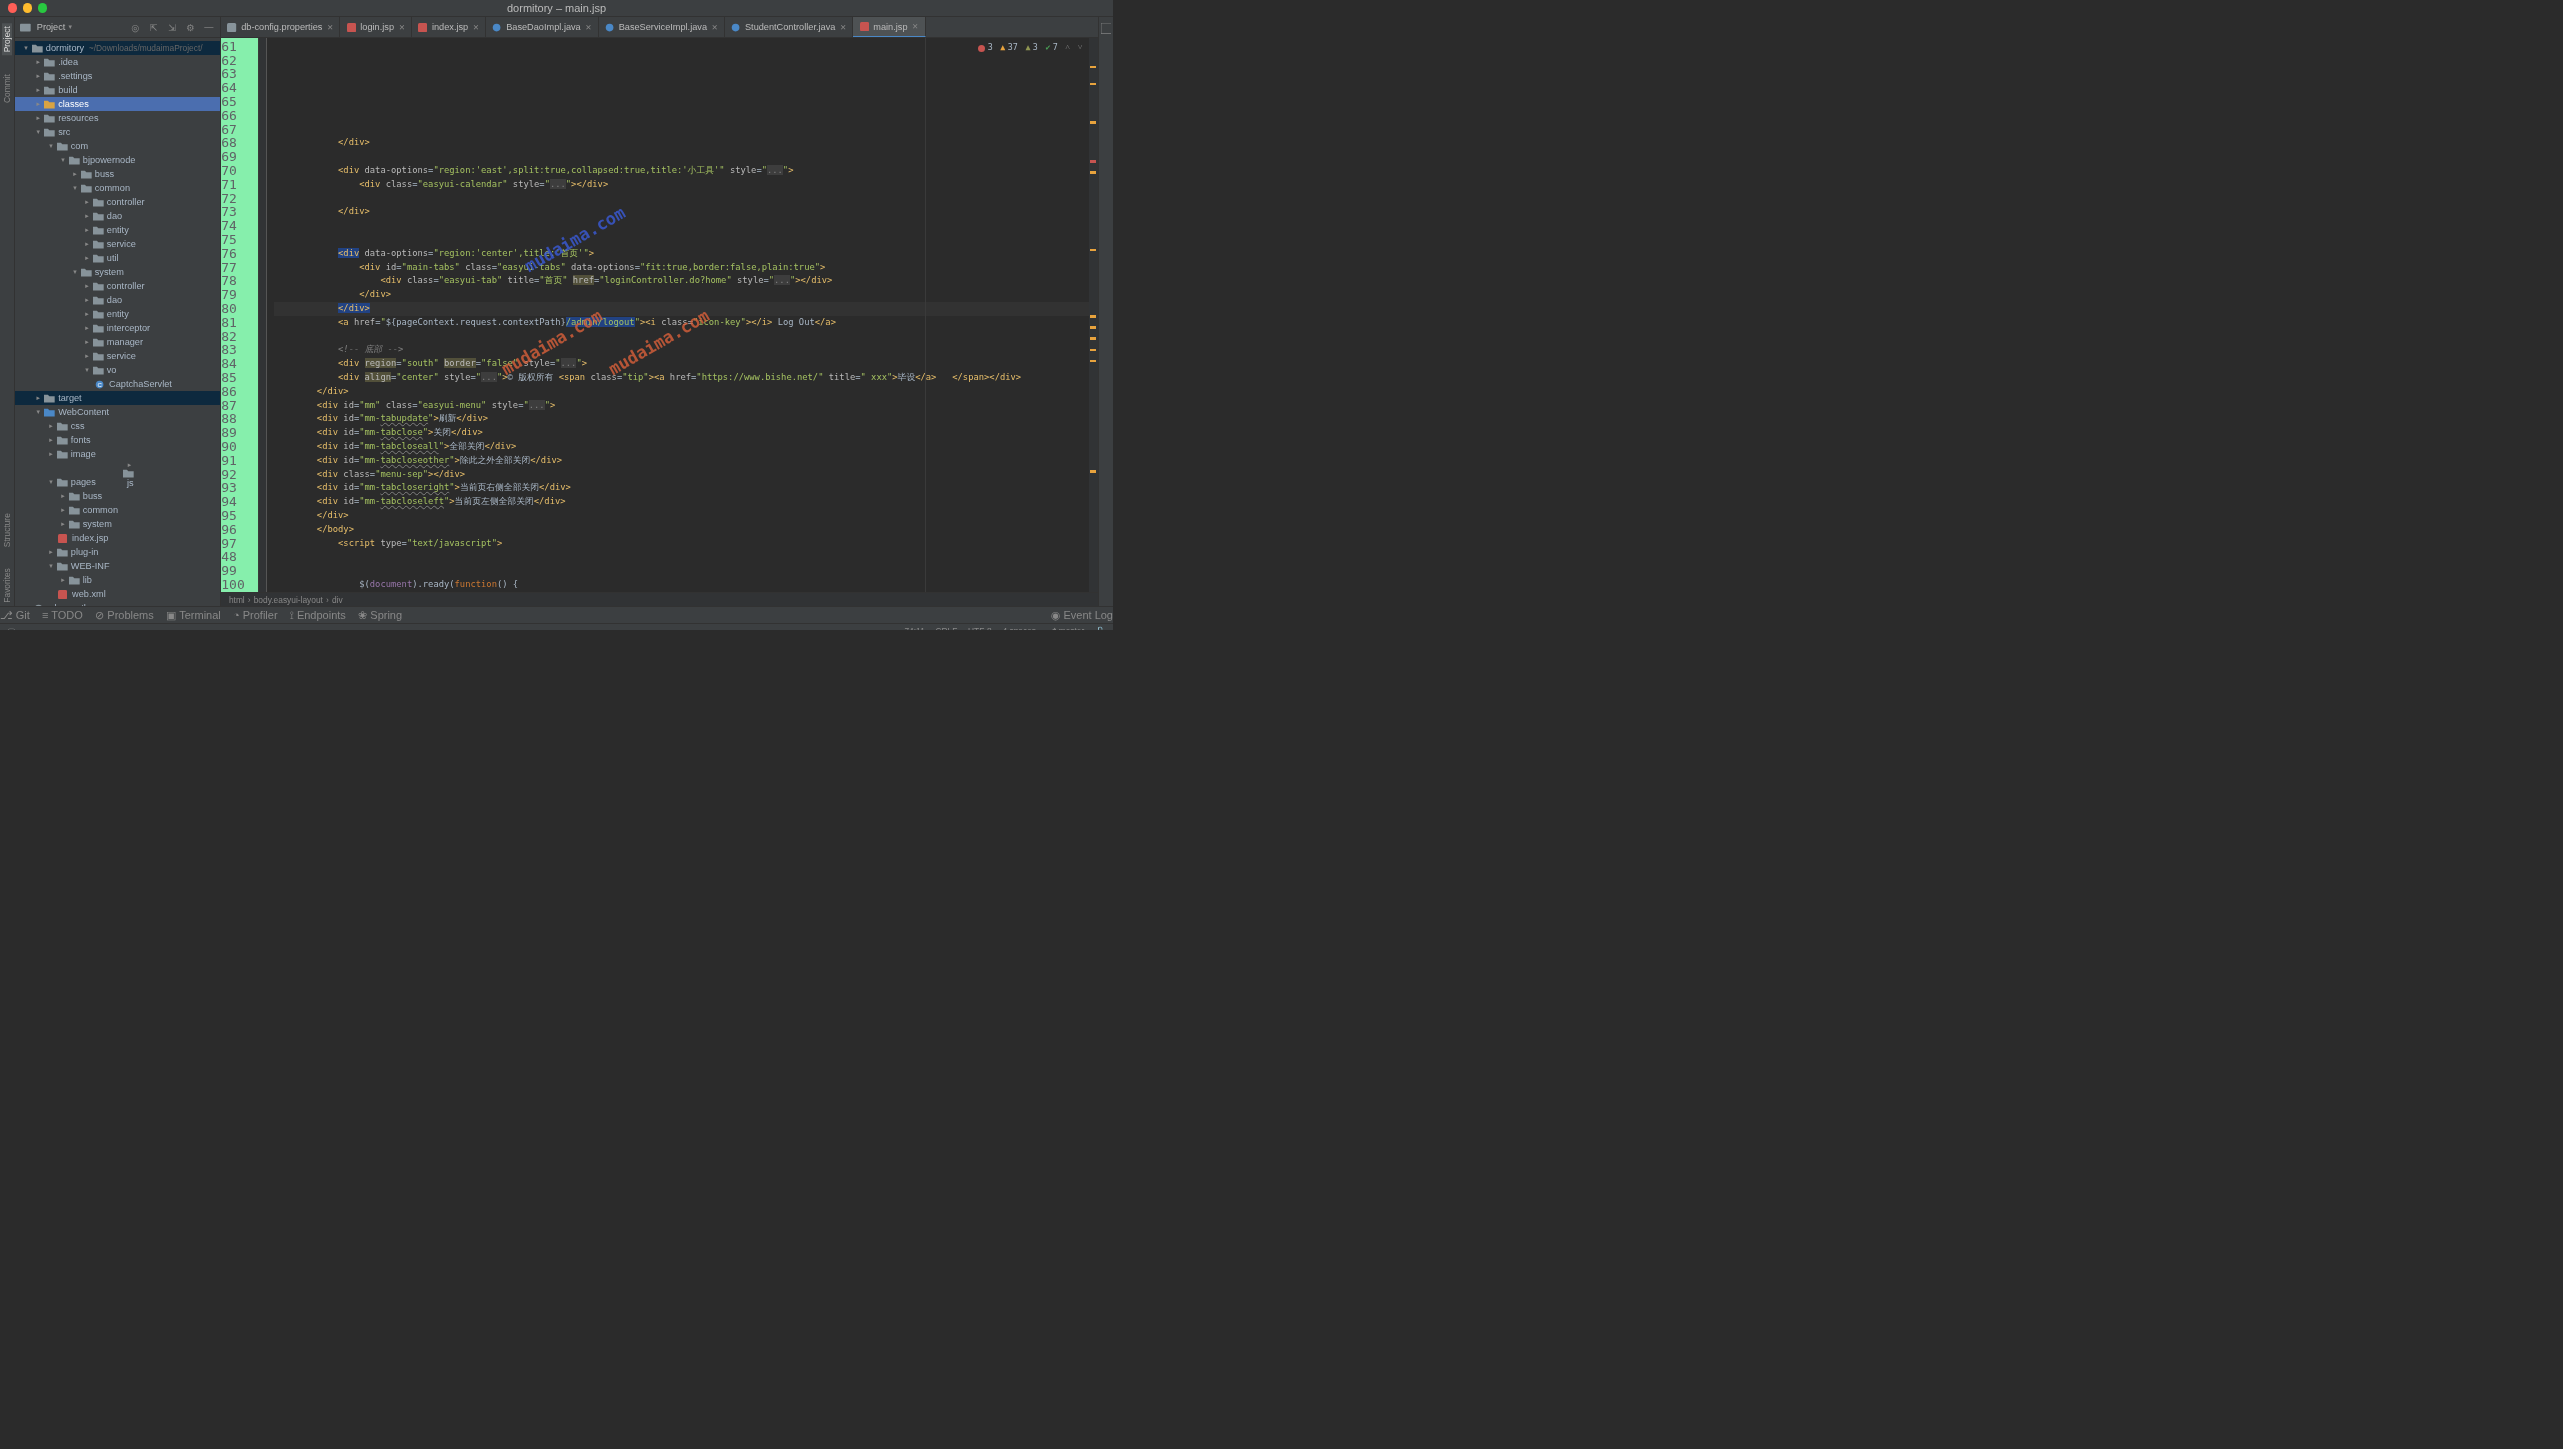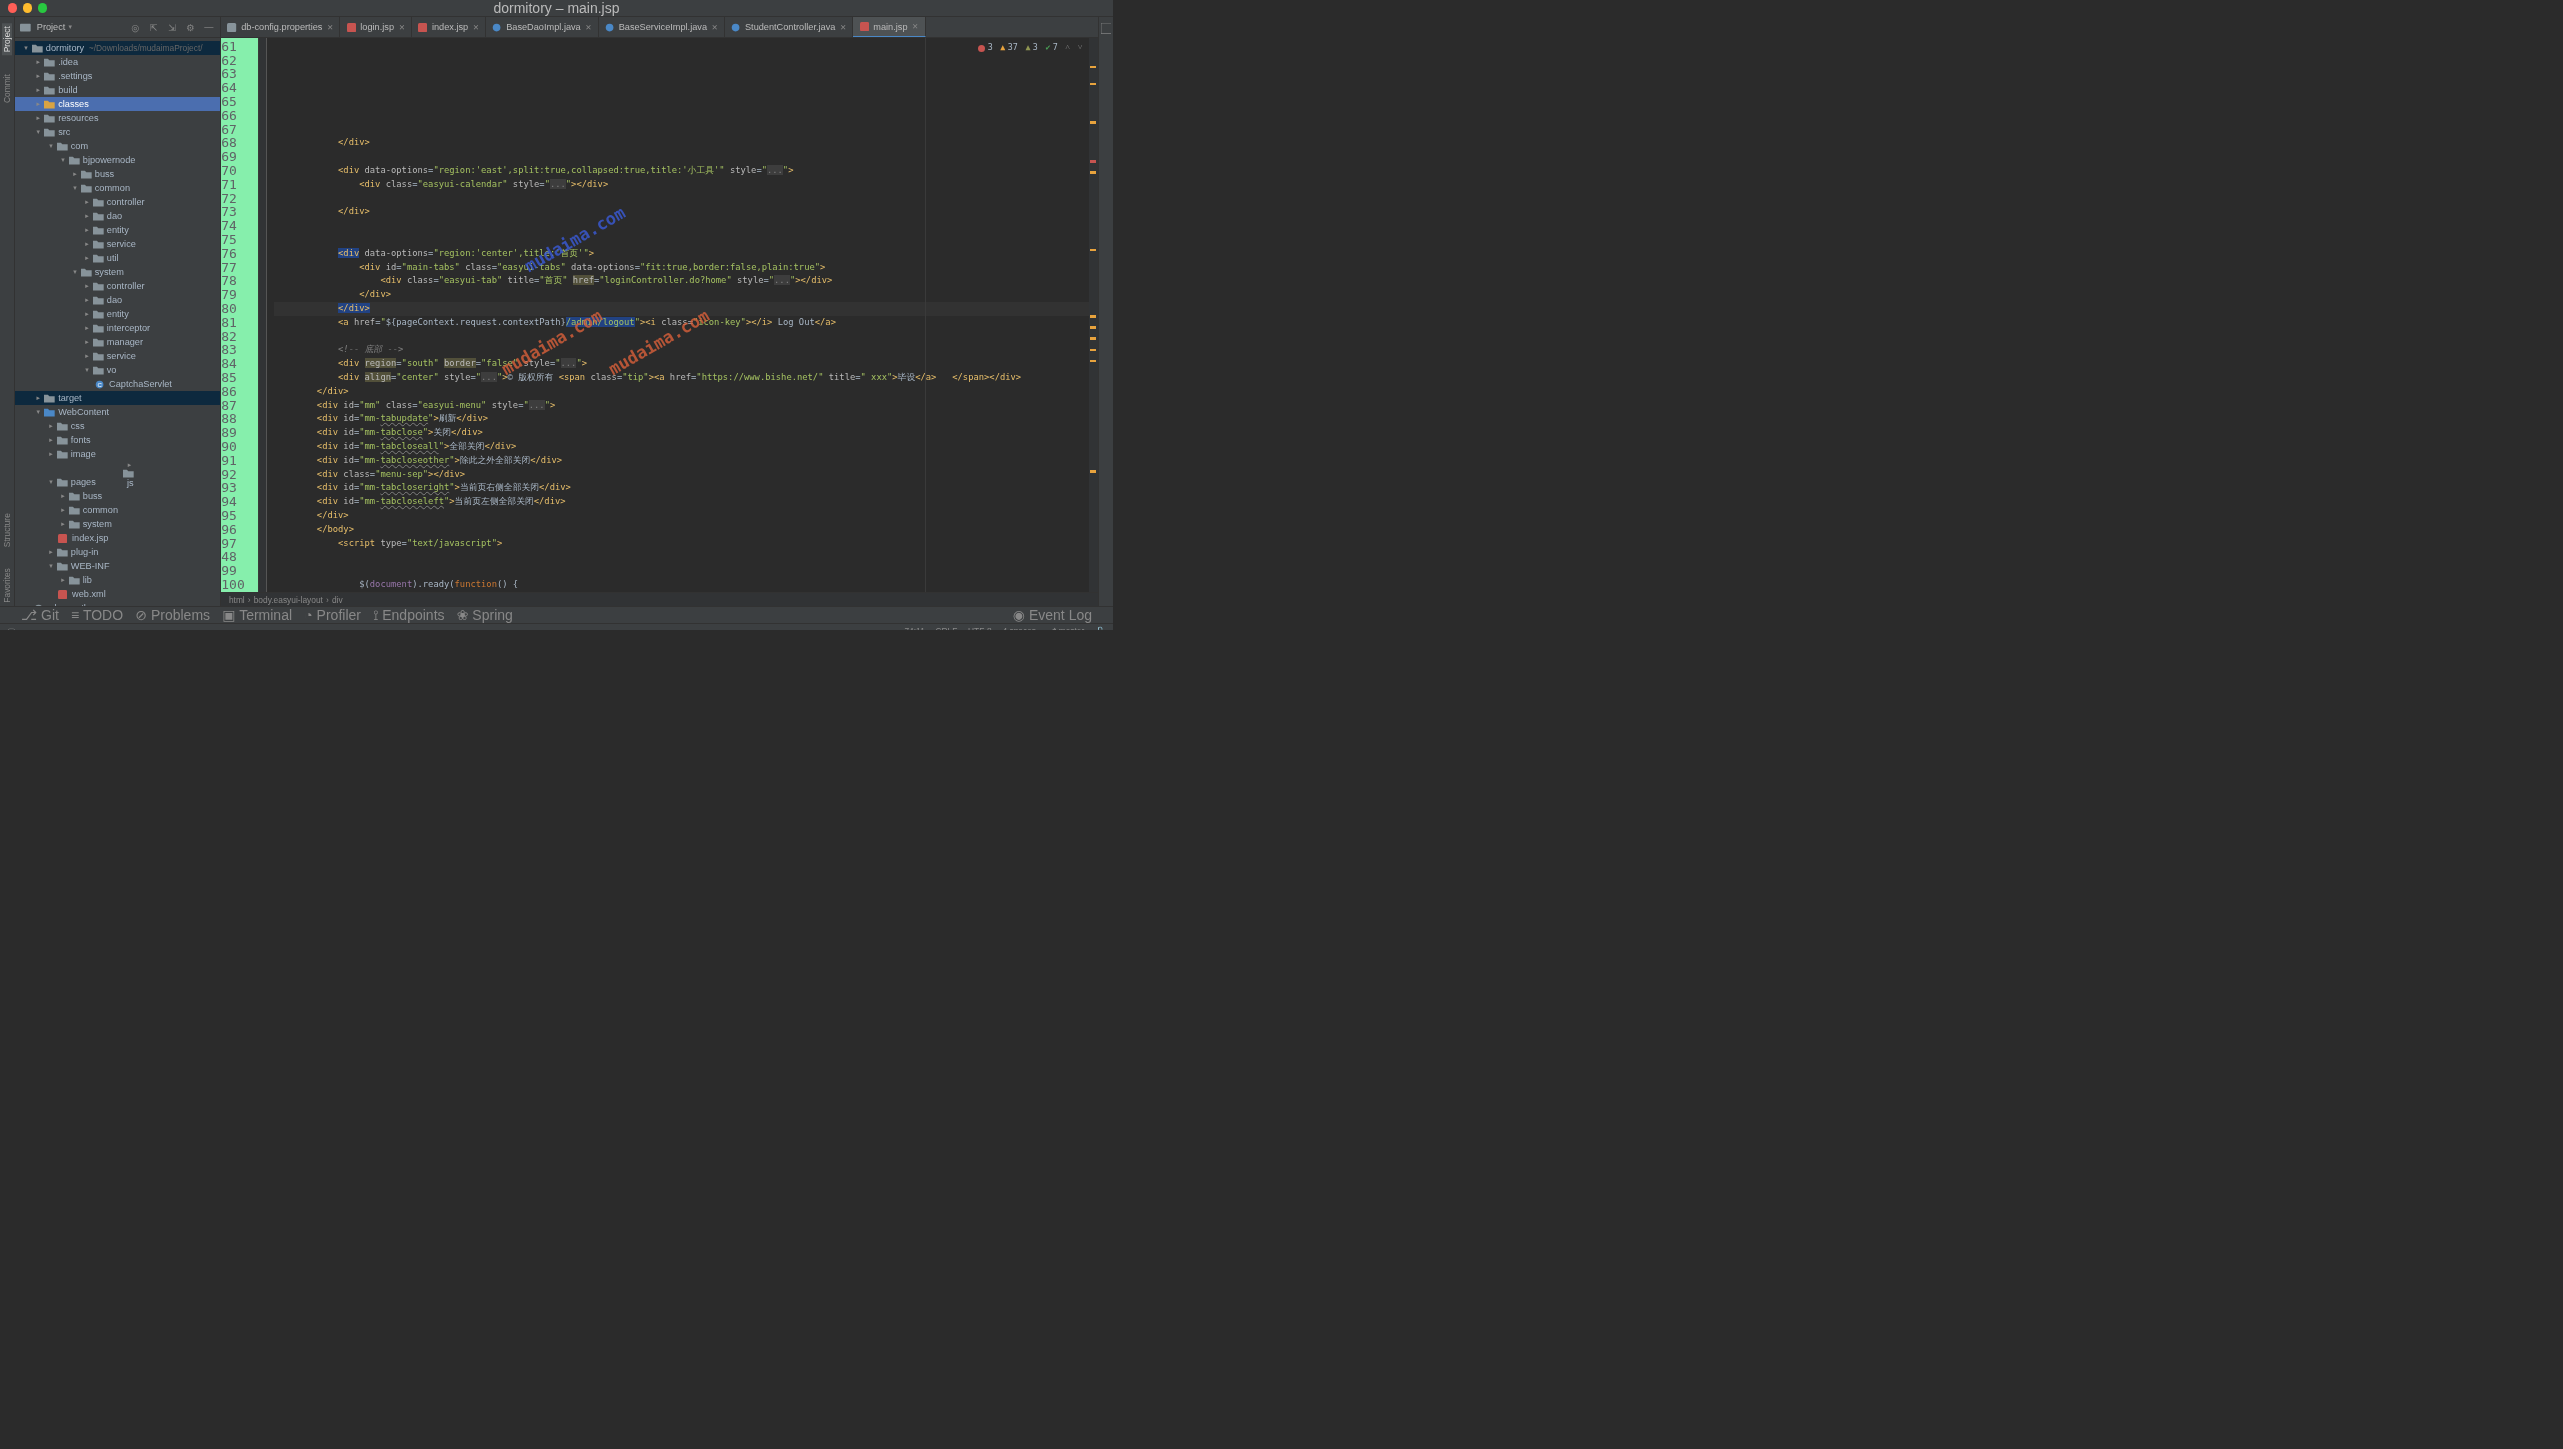--- a/index.html
+++ b/index.html
@@ -1,21 +1,21 @@
 <!DOCTYPE html>
 <html style="font-size:12.2px"><head>
 <meta charset="utf-8">
 <style>
 * { margin: 0; padding: 0; box-sizing: border-box; }
 body { font-family: -apple-system, "Helvetica Neue", Arial, sans-serif; font-size: 9.2px; background: #2b2b2b; color: #a9b7c6; overflow: hidden; width: 1113px; height: 630px; }
 .titlebar { height: 17px; background: #3c3f41; display: flex; align-items: center; position: relative; border-bottom: 0.8px solid #323232; }
 .traffic { display: flex; gap: 6.1px; padding-left: 7.6px; }
 .traffic span { width: 9.2px; height: 9.2px; border-radius: 50%; display: block; }
 .tr { background: #ff5f57; } .ty { background: #febc2e; } .tg { background: #28c840; }
-.titlebar-title { position: absolute; left: 50%; transform: translateX(-50%); color: #bbb; font-size: 14px; }
+.titlebar-title { position: absolute; left: 50%; transform: translateX(-50%); color: #bbb; font-size: 11px; }
 .main { display: flex; height: 589px; }
 .left-gutter, .right-gutter { width: 15.3px; background: #3c3f41; display: flex; flex-direction: column; align-items: center; padding-top: 6.1px; gap: 15.3px; border-right: 0.8px solid #323232; }
 .right-gutter { border-right: none; border-left: 0.8px solid #323232; }
 .gutter-label { writing-mode: vertical-rl; transform: rotate(180deg); font-size: 8.4px; color: #888; cursor: pointer; padding: 3.1px 0; }
 .sidebar { width: 206px; background: #3c3f41; border-right: 0.8px solid #323232; display: flex; flex-direction: column; }
 .sidebar-head { height: 21.4px; display: flex; align-items: center; padding: 0 4.6px; border-bottom: 0.8px solid #323232; gap: 4.6px; }
 .sidebar-head .title { display: flex; align-items: center; gap: 3.1px; font-size: 9.2px; color: #bbb; }
 .sidebar-head .spacer { flex: 1; }
 .sidebar-head .icon-btn { width: 13.8px; height: 13.8px; display: flex; align-items: center; justify-content: center; color: #888; cursor: pointer; }
 .tree { flex: 1; overflow-y: auto; padding: 3.1px 0; }
@@ -47,21 +47,21 @@
 .jk { color: #cc7832; }
 .jv { color: #9876aa; }
 .sel-bg { background: #214283; }
 .ruler { position: absolute; top: 0; bottom: 0; left: 658px; border-left: 0.8px solid #3a3a3a; }
 .inspect { position: absolute; top: 3.1px; right: 6.1px; display: flex; gap: 7.6px; font-size: 8.4px; align-items: center; }
 .insp-item { display: flex; align-items: center; gap: 2.3px; }
 .err-dot { width: 7.6px; height: 7.6px; border-radius: 50%; }
 .marker-strip { width: 9.2px; background: #313335; position: relative; }
 .marker { position: absolute; right: 1.5px; width: 6.1px; height: 2.3px; }
 .breadcrumb { height: 13.8px; background: #313335; border-top: 0.8px solid #323232; display: flex; align-items: center; padding: 0 7.6px; font-size: 8.4px; color: #888; gap: 3.1px; }
-.bottom-toolbar { height: 17px; background: #3c3f41; border-top: 0.8px solid #323232; display: flex; align-items: center; padding: 0 21px; font-size: 14px; color: #888; gap: 12.2px; }
+.bottom-toolbar { height: 17px; background: #3c3f41; border-top: 0.8px solid #323232; display: flex; align-items: center; padding: 0 0; font-size: 11px; color: #888; gap: 12.2px; }
 .bottom-toolbar .right { margin-left: auto; display: flex; gap: 7.6px; align-items: center; }
 .statusbar { height: 15.3px; background: #3c3f41; border-top: 0.8px solid #323232; display: flex; align-items: center; padding: 0 7.6px; font-size: 8.4px; color: #888; gap: 12.2px; }
 .statusbar .right { margin-left: auto; display: flex; gap: 10.7px; align-items: center; }
 .watermark { position: absolute; font-size: 17px; font-weight: bold; opacity: 0.8; transform: rotate(-30deg); pointer-events: none; }
 .wm1 { color: #3a5bd9; left: 252px; top: 195px; }
 .wm2 { color: #d9603a; left: 229px; top: 298px; }
 .wm3 { color: #d9603a; left: 336px; top: 298px; }
 svg { display: block; }
 </style>
 </head>

